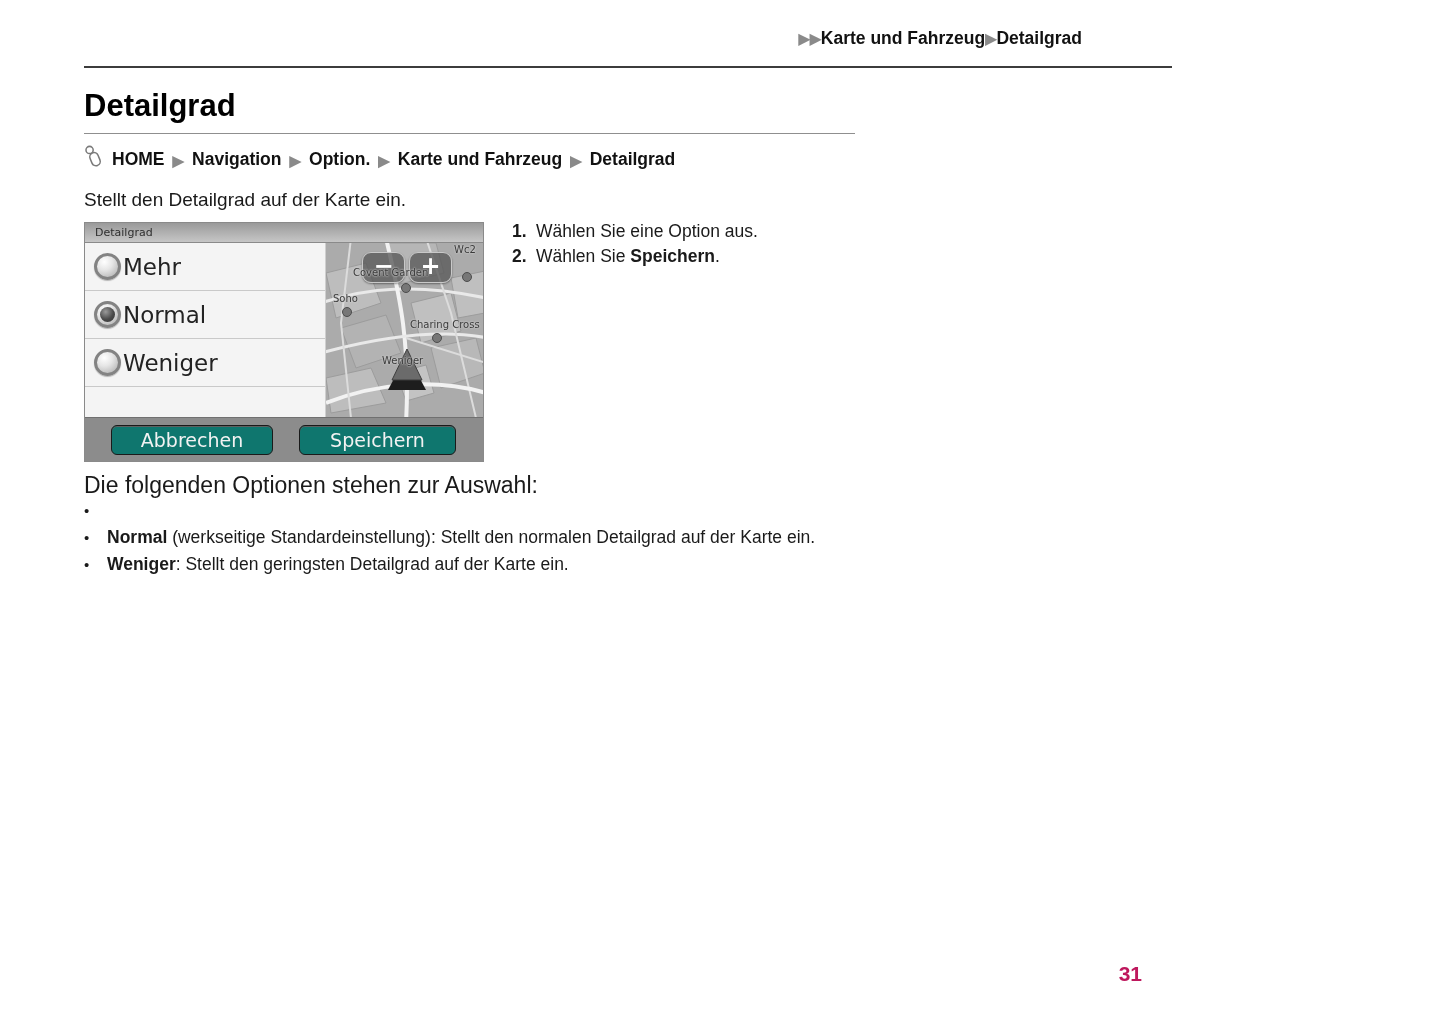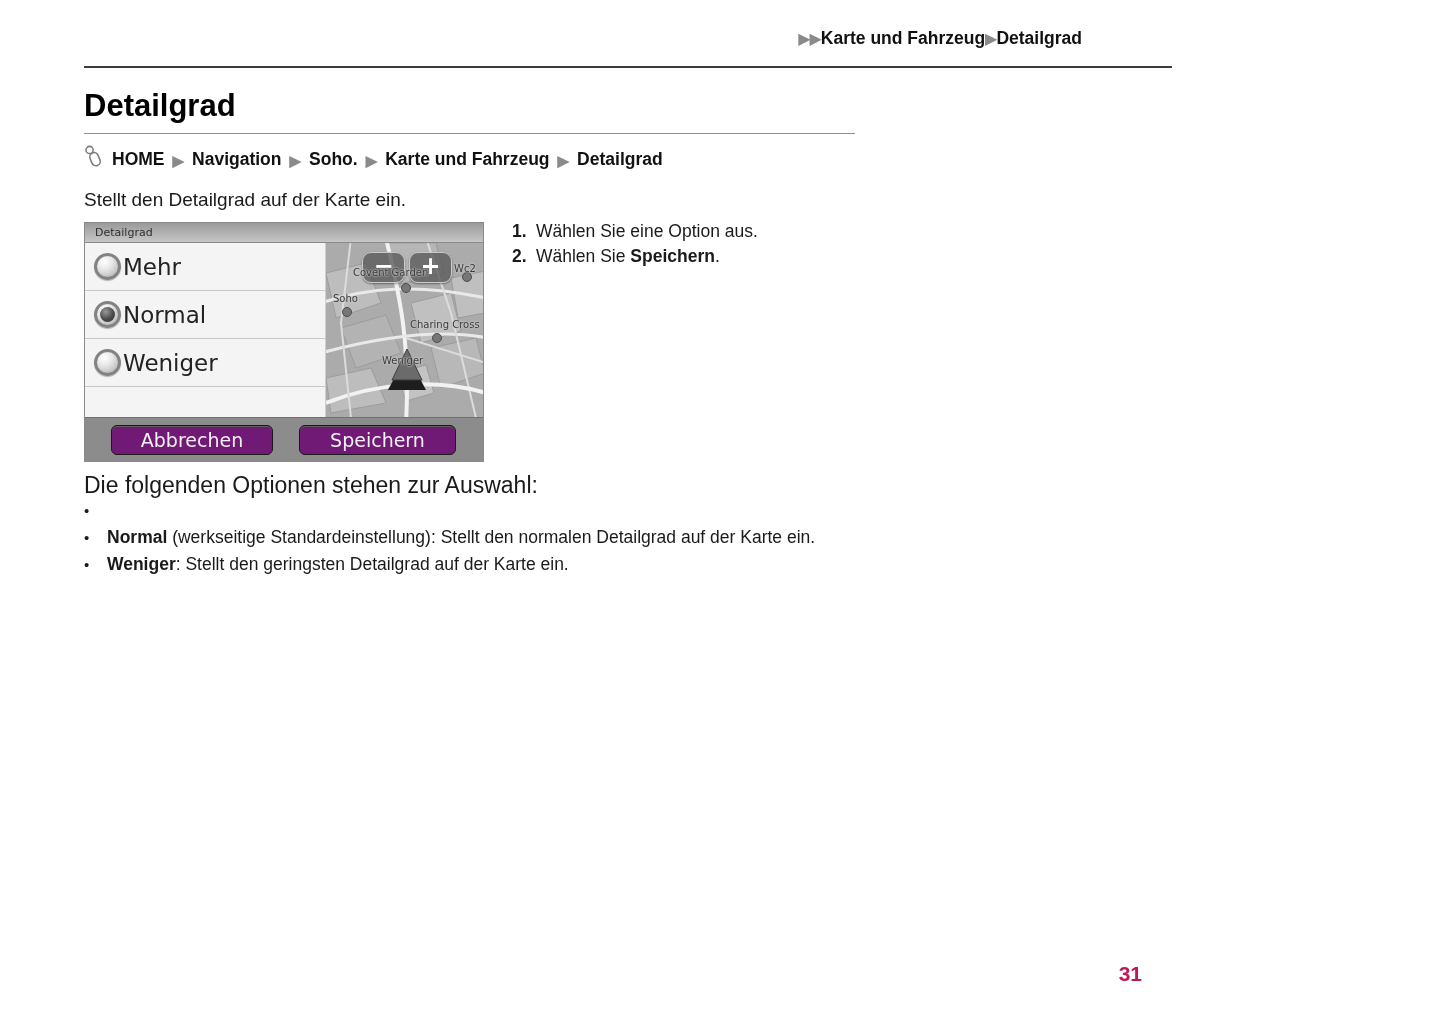--- a/index.html
+++ b/index.html
@@ -44,21 +44,21 @@
   .map svg { position:absolute; left:0; top:0; }
   .map-label { position:absolute; font-size:10px; color:#3a3a3a; white-space:nowrap;
     text-shadow:0 0 2px #cfcfcf, 0 0 2px #cfcfcf; z-index:3; }
   .zoom-btn { position:absolute; width:43px; height:31px; border-radius:9px; z-index:2;
     background:rgba(88,88,88,.78); border:1px solid #c9c9c9; box-shadow:0 1px 2px rgba(0,0,0,.4);
     color:#fff; display:flex; align-items:center; justify-content:center; }
   .zoom-btn .sym { font-size:24px; line-height:1; font-weight:bold; margin-top:-3px; }
 
   .screen-bottombar { position:absolute; left:0; right:0; bottom:0; height:44px;
     background:#8c8c8c; border-top:1px solid #707070; }
-  .screen-btn { position:absolute; top:7px; height:30px; background:#701a75;
+  .screen-btn { position:absolute; top:7px; height:30px; background:#0f766e;
     border:1px solid #1a1a1a; border-radius:6px; box-shadow:inset 0 1px 0 #5f5f5f;
     color:#f2f2f2; font-size:19px; display:flex; align-items:center; justify-content:center; }
   .btn-cancel { left:26px; width:162px; }
   .btn-save  { left:214px; width:157px; }
 
   
   .steps { position:absolute; left:512px; top:219px; width:380px; font-size:17.5px; line-height:25px; }
   .step { display:flex; }
   .step .num { font-weight:bold; width:24px; flex:none; }
   .bold { font-weight:bold; }
@@ -93,21 +93,21 @@
     <span class="hand-icon">
       <svg viewBox="0 0 20 28" width="18" height="26">
         <circle cx="6.2" cy="6.2" r="4" fill="#fff" stroke="#7a7a7a" stroke-width="1.7"></circle>
         <rect x="7.5" y="9" width="9.5" height="15" rx="4.7" transform="rotate(-22 12 16.5)" fill="#fff" stroke="#7a7a7a" stroke-width="1.7"></rect>
       </svg>
     </span>
     <span>HOME</span>
     <span class="arrow">▶</span>
     <span>Navigation</span>
     <span class="arrow">▶</span>
-    <span>Soho.</span>
+    <span>Option.</span>
     <span class="arrow">▶</span>
     <span>Karte und Fahrzeug</span>
     <span class="arrow">▶</span>
     <span>Detailgrad</span>
   </div>
 
   <div class="intro">Stellt den Detailgrad auf der Karte ein.</div>
 
   <div class="screen">
     <div class="screen-titlebar">Detailgrad</div>
@@ -156,21 +156,21 @@
         <polygon points="81,111 62,147 100,147" fill="#1d1d1d"></polygon>
         <polygon points="81,106 66,137 96,137" fill="#6b6b6b" stroke="#3d3d3d"></polygon>
       </svg>
       <div class="zoom-btn" style="left:36px; top:9px;">
         <span class="sym">−</span>
       </div>
       <div class="zoom-btn" style="left:83px; top:9px;">
         <span class="sym">+</span>
       </div>
       <div class="map-label" style="left:27px; top:24px;">Covent Garden</div>
-      <div class="map-label" style="left:128px; top:20px;">Wc2</div>
+      <div class="map-label" style="left:128px; top:1px;">Wc2</div>
       <div class="map-label" style="left:7px; top:50px;">Soho</div>
       <div class="map-label" style="left:56px; top:76px;margin-left:28px;">Charing Cross</div>
       <div class="map-label" style="left:56px; top:112px;">Weniger</div>
     </div>
 
     <div class="screen-bottombar">
       <div class="screen-btn btn-cancel">Abbrechen</div>
       <div class="screen-btn btn-save">Speichern</div>
     </div>
   </div>

